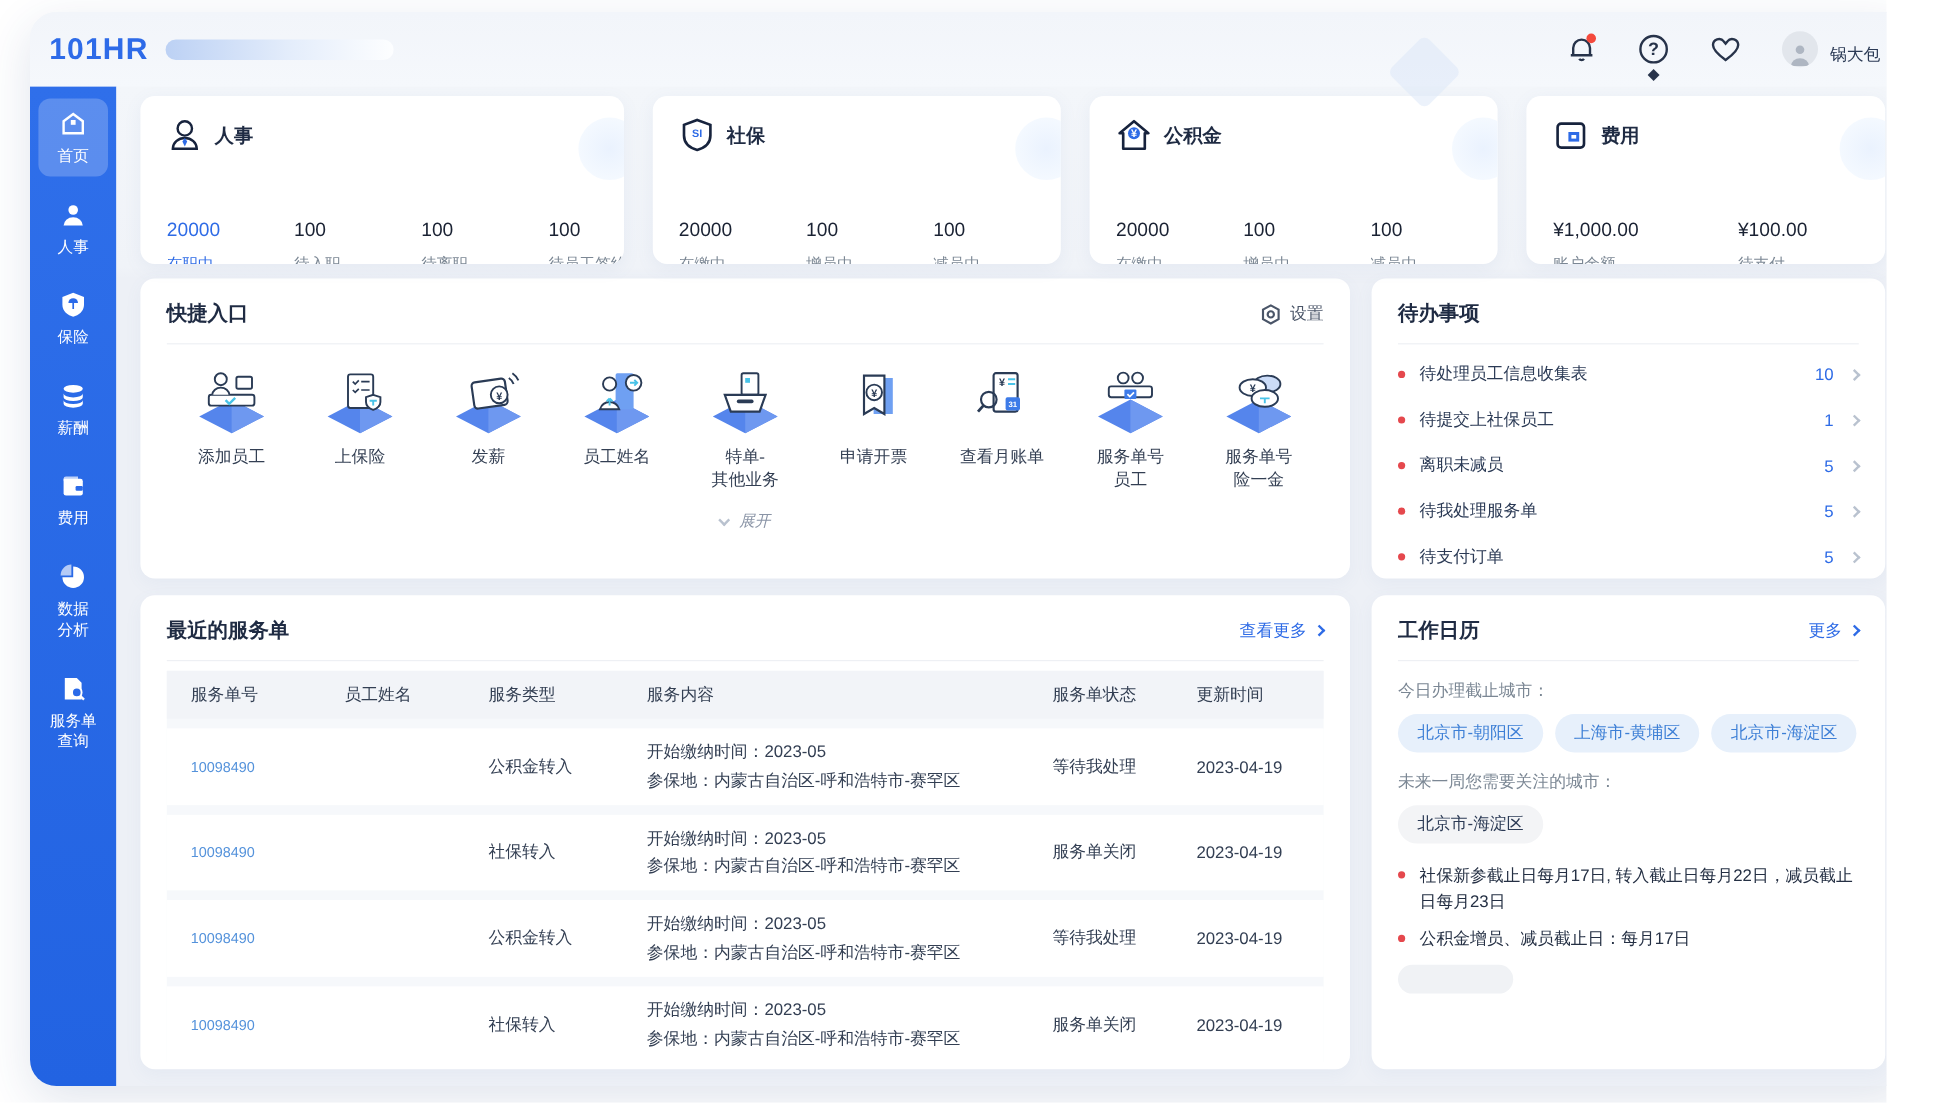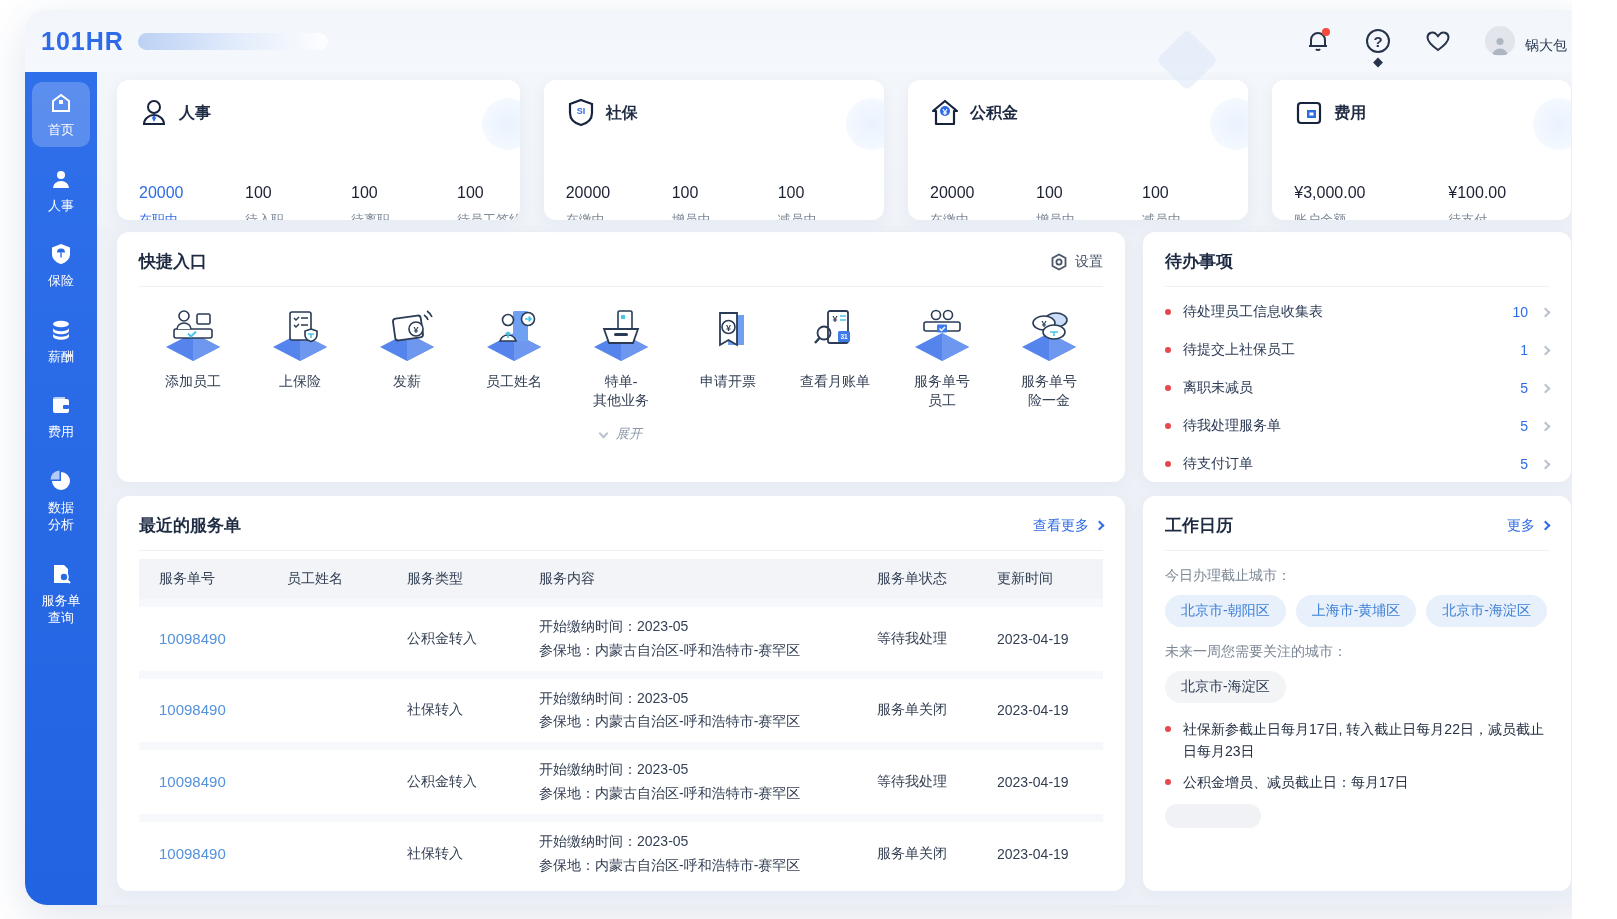--- a/index.html
+++ b/index.html
@@ -81,21 +81,21 @@
   .more-link { display:flex; align-items:center; gap:7px; font-size:14px; color:#2E6BE6; cursor:pointer; }
   .tbl { margin-top:8px; background:#F6F8FB; }
   .t-hrow { display:flex; align-items:center; height:40px; background:#F2F4F8; font-size:14px; color:#333F53; }
   .t-row { display:flex; align-items:center; background:#fff; margin-top:8px; padding:8px 0; min-height:55px; }
   .c-no { width:148px; padding-left:20px; flex-shrink:0; }
   .c-name { width:120px; flex-shrink:0; }
   .c-type { width:132px; flex-shrink:0; }
   .c-content { flex:1; min-width:0; }
   .c-status { width:120px; flex-shrink:0; }
   .c-time { width:106px; flex-shrink:0; }
-  .order-no { color:#5492DB; font-size:15px; cursor:pointer; }
+  .order-no { color:#5492DB; font-size:12px; cursor:pointer; }
   .name-skel { width:56px; height:14px; border-radius:3px; background:linear-gradient(90deg,#C3D6F6 0%,#E6EFFB 60%,#FDFEFF 100%); }
   .cell-txt { font-size:14px; color:#333F53; }
   .content-line { font-size:14px; color:#333F53; line-height:1.7; }
 
   
   .todo-card { height:250px; margin-bottom:14px; }
   .todo-list { padding-top:6px; }
   .todo-item { display:flex; align-items:center; height:38px; cursor:pointer; }
   .dot { width:6px; height:6px; border-radius:50%; background:#E5484D; margin-right:12px; flex-shrink:0; }
   .todo-label { font-size:14px; color:#2B3A55; }
@@ -299,21 +299,21 @@
           <div class="sc-head">
             <svg width="30" height="30" viewBox="0 0 30 30">
               <rect x="4" y="5" width="22" height="20" rx="3" fill="none" stroke="#17233D" stroke-width="2.2"></rect>
               <rect x="13" y="12" width="9" height="8" fill="#2E6BE6"></rect>
               <rect x="15.5" y="14.5" width="4" height="3" fill="#fff"></rect>
             </svg>
             <span class="sc-title">费用</span>
           </div>
           <div class="sc-stats">
             <div class="sc-stat" style="min-width:120px">
-              <div class="sc-val">¥3,000.00</div>
+              <div class="sc-val">¥1,000.00</div>
               <span class="sc-lab">账户余额</span>
             </div>
             <div class="sc-stat">
               <div class="sc-val">¥100.00</div>
               <span class="sc-lab">待支付</span>
             </div>
           </div>
         </div>
       </div>
 

